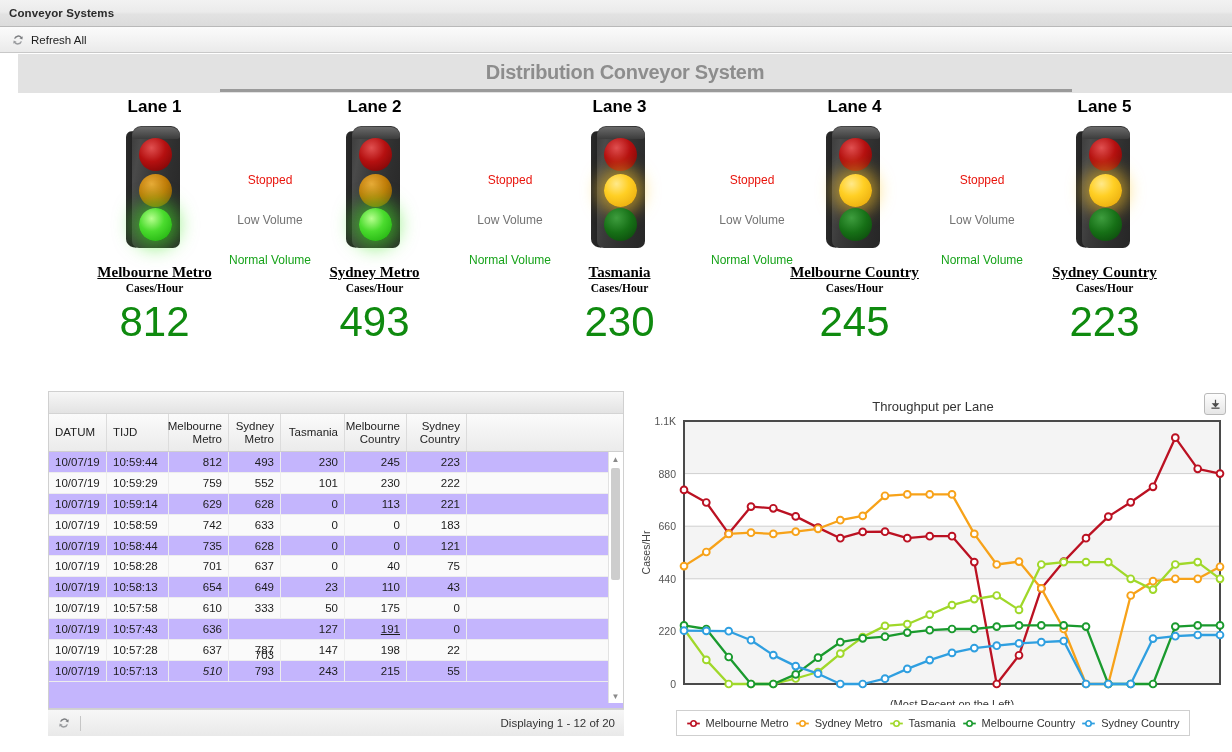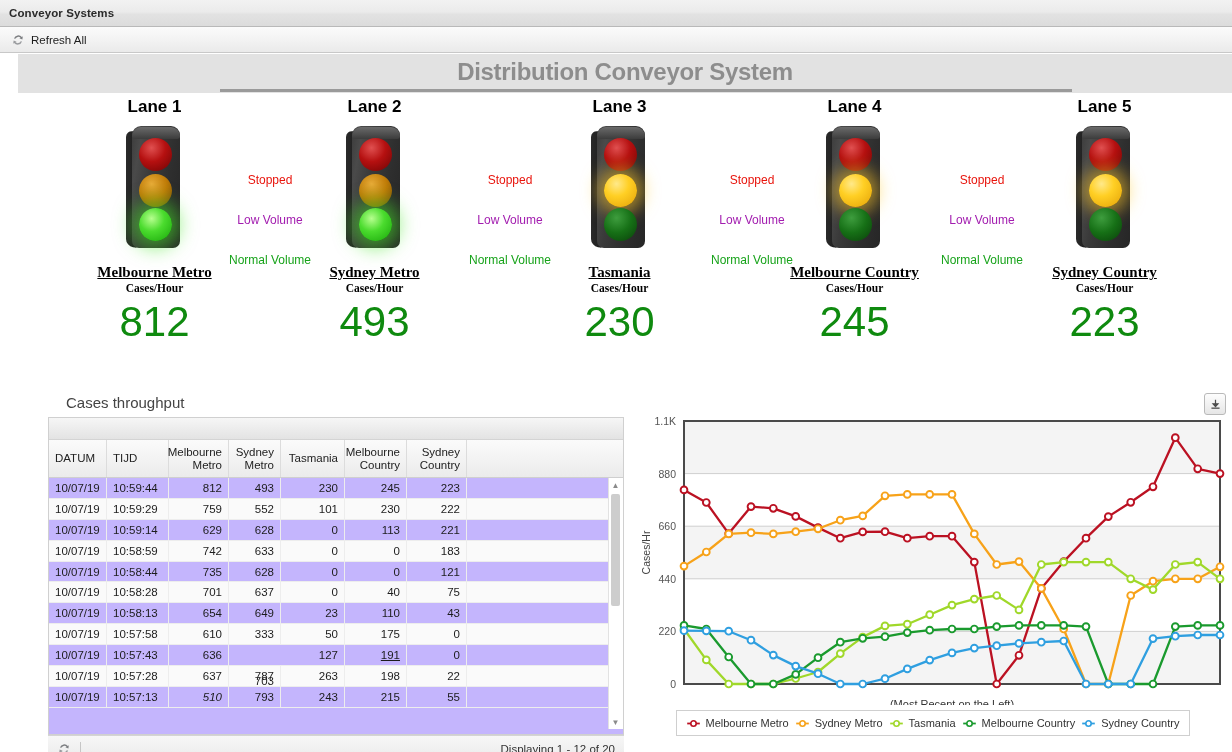--- a/index.html
+++ b/index.html
@@ -38,21 +38,21 @@
   .tool-btn .lbl{font-size:11.5px;color:#1d1d1d;}
   .refresh-ico{width:14px;height:14px;display:block;}
 
   
   .banner{
     position:absolute;left:18px;top:54px;width:1214px;height:39px;
     background:#e2e2e2;
   }
   .banner .title{
     position:absolute;left:0;top:0;width:1214px;text-align:center;
-    font-size:24px;font-weight:bold;color:#8d8d8d;
+    font-size:20px;font-weight:bold;color:#8d8d8d;
     font-family:"Liberation Sans", sans-serif;
     letter-spacing:-0.3px;line-height:36px;
   }
   .banner .rule{
     position:absolute;left:202px;top:35px;width:852px;height:3px;background:#9a9a9a;
   }
 
   
   .lanes{
     position:absolute;left:0;top:97px;width:1232px;height:285px;
@@ -99,21 +99,21 @@
   
   .bulb.grn.dim{background:radial-gradient(circle at 38% 30%,#3e9d3e 0%,#167016 48%,#0a3f0a 100%);}
   .bulb.grn.on{
     background:radial-gradient(circle at 38% 32%,#b6ff8e 0%,#4bdc2e 42%,#17a608 100%);
     box-shadow:0 0 18px 8px rgba(70,230,40,.55);
   }
 
   .status-col{position:absolute;top:0;width:160px;}
   .st{font-size:12px;font-weight:normal;text-align:center;line-height:18px;}
   .st.stopped{color:#e8140c;margin-top:44px;}
-  .st.low{color:#a21caf;margin-top:22px;}
+  .st.low{color:#737373;margin-top:22px;}
   .st.normal{color:#17a31a;margin-top:22px;}
 
   .lane-name{
     text-align:center;font-family:"Liberation Serif", serif;
     font-size:15px;font-weight:bold;color:#000;text-decoration:underline;
     line-height:17px;margin-top:8px;
   }
   .lane-unit{
     text-align:center;font-family:"Liberation Serif", serif;
     font-size:11.5px;font-weight:bold;color:#000;line-height:14px;
@@ -327,21 +327,20 @@
           <div class="bulb b3 grn dim"></div>
         </div>
       </div>
       <div class="lane-name">Sydney Country</div>
       <div class="lane-unit">Cases/Hour</div>
       <div class="lane-value">223</div>
     </div>
   </div>
 
 <div class="grid-wrap">
-  <div class="grid-title">Cases throughput</div>
   <div class="grid-box">
     <div class="grid-tbar"></div>
     <div class="ghead" id="grid-head">
         <div class="hc" style="width: 58px;">DATUM</div>
         <div class="hc" style="width: 62px;">TIJD</div>
         <div class="hc num" style="width: 60px;">Melbourne Metro</div>
         <div class="hc num" style="width: 52px;">Sydney Metro</div>
         <div class="hc num" style="width: 64px;">Tasmania</div>
         <div class="hc num" style="width: 62px;">Melbourne Country</div>
         <div class="hc num" style="width: 60px;">Sydney Country</div>
@@ -437,21 +436,21 @@
             <div class="gcell num" style="width: 64px;">127</div>
             <div class="gcell num" style="width: 62px; text-decoration: underline;">191</div>
             <div class="gcell num" style="width: 60px;">0</div>
             <div class="gfill"></div>
           </div>
           <div class="grow alt">
             <div class="gcell" style="width: 58px;">10/07/19</div>
             <div class="gcell" style="width: 62px;">10:57:28</div>
             <div class="gcell num" style="width: 60px;">637</div>
             <div class="gcell num" style="width: 52px;">787</div>
-            <div class="gcell num" style="width: 64px;">263</div>
+            <div class="gcell num" style="width: 64px;">147</div>
             <div class="gcell num" style="width: 62px;">198</div>
             <div class="gcell num" style="width: 60px;">22</div>
             <div class="gfill"></div>
           </div>
           <div class="grow">
             <div class="gcell" style="width: 58px;">10/07/19</div>
             <div class="gcell" style="width: 62px;">10:57:13</div>
             <div class="gcell num" style="width: 60px; font-style: italic;">510</div>
             <div class="gcell num" style="width: 52px;">793</div>
             <div class="gcell num" style="width: 64px;">243</div>
@@ -473,20 +472,21 @@
         <path d="M12.4 4.6A5.2 5.2 0 0 0 3.4 6.2l1.5.5A3.7 3.7 0 0 1 11 5.6l-1.6.3 3.6 1.6.5-3.9z" fill="#7d7f82"></path>
         <path d="M3.6 11.4a5.2 5.2 0 0 0 9-1.6l-1.5-.5A3.7 3.7 0 0 1 5 10.4l1.6-.3L3 8.5l-.5 3.9z" fill="#9a9c9f"></path>
       </svg>
     </span>
     <span class="sep"></span>
     <span class="disp">Displaying 1 - 12 of 20</span>
   </div>
 </div>
 
 <div class="chart-wrap">
+  <div class="chart-title">Throughput per Lane</div>
   <div class="dl-btn">
     <svg width="13" height="13" viewBox="0 0 16 16">
       <path d="M8 2v7M8 10.5 5 7.2h6z" stroke="#4a4a4a" stroke-width="1.5" fill="#6d6d6d"></path>
       <path d="M3 12.5h10" stroke="#4a4a4a" stroke-width="1.6"></path>
     </svg>
   </div>
   <svg class="chart-svg" id="chart-svg" width="598" height="292">
       <rect x="50" y="218.4" width="536" height="52.599999999999994" fill="#f4f4f4"></rect>
       <rect x="50" y="113.20000000000002" width="536" height="52.599999999999994" fill="#f4f4f4"></rect>
       <rect x="50" y="8" width="536" height="52.599999999999994" fill="#f4f4f4"></rect>

